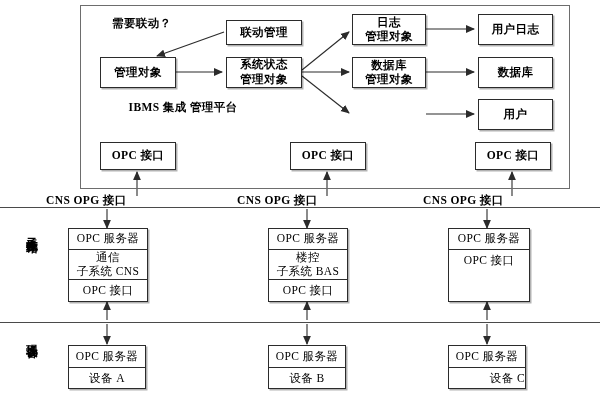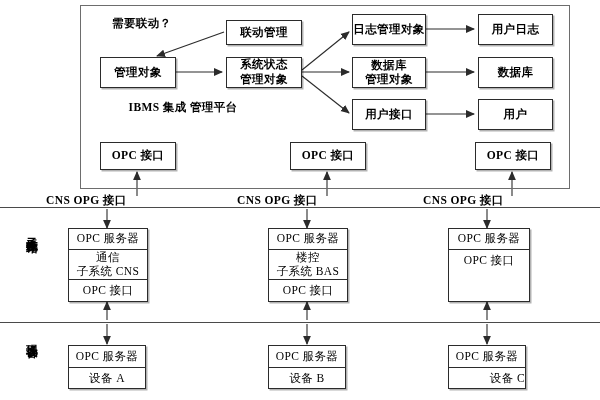--- a/index.html
+++ b/index.html
@@ -149,33 +149,30 @@
 
   <div class="box" style="left:226px;top:20px;width:76px;height:25px;">
     <span>联动管理</span>
   </div>
 
   <div class="box" style="left:226px;top:57px;width:76px;height:31px;flex-direction:column;justify-content:space-between;">
     <span>系统状态</span>
     <span>管理对象</span>
   </div>
 
-  <div class="box" style="left:352px;top:14px;width:74px;height:31px;flex-direction:row;">
+  <div class="box" style="left:352px;top:14px;width:74px;height:31px;flex-direction:column;">
     <span>日志</span>
     <span>管理对象</span>
   </div>
 
   <div class="box" style="left:352px;top:57px;width:74px;height:31px;flex-direction:column;">
     <span>数据库</span>
     <span>管理对象</span>
   </div>
 
-  <div class="box" style="left:352px;top:99px;width:74px;height:31px;">
-    <span>用户接口</span>
-  </div>
 
   <div class="box" style="left:478px;top:14px;width:75px;height:31px;">
     <span>用户日志</span>
   </div>
 
   <div class="box" style="left:478px;top:57px;width:75px;height:31px;">
     <span>数据库</span>
   </div>
 
   <div class="box" style="left:478px;top:99px;width:75px;height:31px;">

